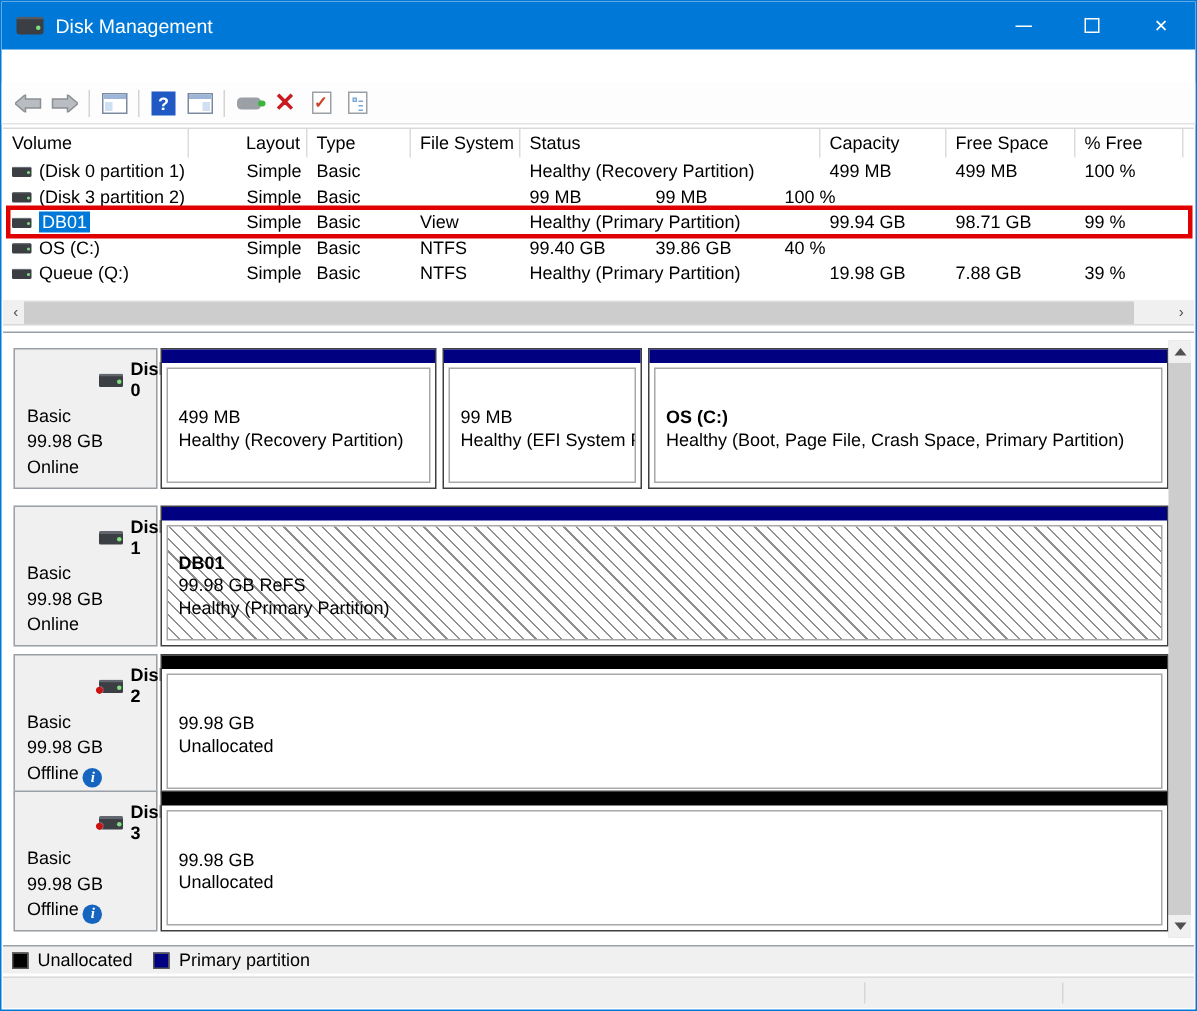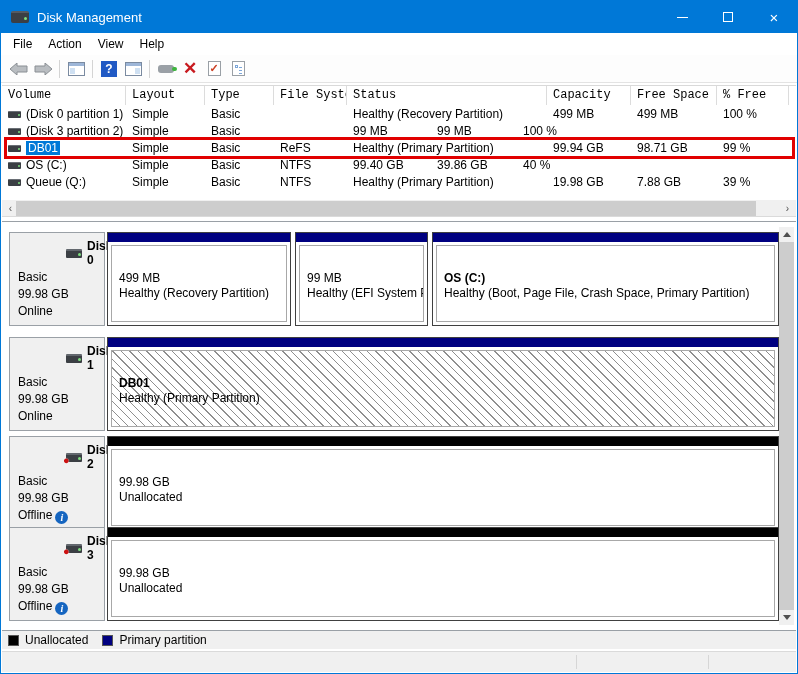--- a/index.html
+++ b/index.html
@@ -44,26 +44,26 @@
   .redx-ic { color:#c81a1f; font-size:17px; font-weight:bold; line-height:1; }
   .doc-ic { width:13px; height:15px; border:1px solid #9aa0a6; background:#fff; position:relative; font-size:11px;
             display:flex; align-items:center; justify-content:center; }
   .check-red { color:#cc4125; font-weight:bold; }
   .list-ic-lines { position:absolute; left:2px; top:3px; right:2px; }
   .list-ic-lines i { display:block; height:1px; background:#7da7d9; margin:2px 0 0 4px; }
   .list-ic-box { position:absolute; left:2px; top:3px; width:3px; height:3px; border:1px solid #7da7d9; }
 
   
   .vol-header { position:absolute; top:84px; left:1px; right:1px; height:32px; background:#ffffff;
-                border-top:1px solid #d9d9d9; border-bottom:1px solid #84cc16; display:flex;font-family:Liberation Mono, monospace; }
+                border-top:1px solid #d9d9d9; border-bottom:1px solid #84cc16; display:flex; }
   .vh-cell { border-right:1px solid #dcdcdc; padding:2px 4px 0 6px; overflow:hidden; white-space:nowrap; }
   .vol-rows { position:absolute; top:104px; left:1px; right:1px; height:88px; background:#fff; }
   .vol-row { display:flex; height:17px; align-items:center; }
   .vr-cell { padding:0 4px 0 6px; overflow:hidden; white-space:nowrap; }
-  .c-volume{width:124px;} .c-layout{width:79px;} .c-type{width:69px;} .c-fs{width:73px;}
+  .c-volume{width:124px;} .c-layout{width:79px;text-align:right;} .c-type{width:69px;} .c-fs{width:73px;}
   .c-status{width:200px;} .c-cap{width:84px;} .c-free{width:86px;} .c-pct{width:72px;}
   .vol-icon { display:inline-block; width:13px; height:7px; background:#3b3f44; border-top:1px solid #6a6f75;
               border-radius:1px; margin-right:5px; position:relative; vertical-align:middle; }
   .vol-icon::after { content:""; position:absolute; right:1px; top:2px; width:2px; height:2px;
                      background:#7ee07e; border-radius:50%; }
   .sel-name { background:#0078d7; color:#fff; padding:1px 2px; }
   .annotation-box { position:absolute; top:136px; left:3px; width:791px; height:22px;
                     border:3px solid #e10000; pointer-events:none; z-index:30; }
 
   
@@ -134,26 +134,20 @@
         </div>
       <div class="win-btn">
           <span class="max-glyph"></span>
         </div>
       <div class="win-btn">
           <span>×</span>
         </div>
     </div>
   </div>
 
-  <div class="menubar">
-    <span class="menu-item">File</span>
-    <span class="menu-item">Action</span>
-    <span class="menu-item">View</span>
-    <span class="menu-item">Help</span>
-  </div>
 
   <div class="toolbar">
     <div class="tb-btn">
       <svg width="18" height="12" viewBox="0 0 18 12">
           <path d="M7 0 L7 3 L17 3 L17 9 L7 9 L7 12 L0 6 Z" fill="#b9bdc1" stroke="#8a8f94" stroke-width="1"></path>
         </svg>
     </div>
     <div class="tb-btn">
       <svg width="18" height="12" viewBox="0 0 18 12">
           <path d="M11 0 L11 3 L1 3 L1 9 L11 9 L11 12 L18 6 Z" fill="#b9bdc1" stroke="#8a8f94" stroke-width="1"></path>
@@ -222,21 +216,21 @@
       <div class="vr-cell c-type">Basic</div>
       <div class="vr-cell c-fs"></div>
       <div class="vr-cell c-cap">99 MB</div>
       <div class="vr-cell c-free">99 MB</div>
       <div class="vr-cell c-pct">100 %</div>
     </div>
     <div class="vol-row">
       <div class="vr-cell c-volume"><span class="vol-icon"></span><span class="sel-name">DB01</span></div>
       <div class="vr-cell c-layout">Simple</div>
       <div class="vr-cell c-type">Basic</div>
-      <div class="vr-cell c-fs">ReFS</div>
+      <div class="vr-cell c-fs">View</div>
       <div class="vr-cell c-status">Healthy (Primary Partition)</div>
       <div class="vr-cell c-cap">99.94 GB</div>
       <div class="vr-cell c-free">98.71 GB</div>
       <div class="vr-cell c-pct">99 %</div>
     </div>
     <div class="vol-row">
       <div class="vr-cell c-volume"><span class="vol-icon"></span><span>OS (C:)</span></div>
       <div class="vr-cell c-layout">Simple</div>
       <div class="vr-cell c-type">Basic</div>
       <div class="vr-cell c-fs">NTFS</div>
@@ -309,20 +303,21 @@
           </div>
         <div class="dline">Basic</div>
         <div class="dline">99.98 GB</div>
         <div class="dline">Online</div>
       </div>
       <div class="part-area">
         <div class="part p-flex">
           <div class="part-bar bar-primary"></div>
           <div class="part-body hatched">
             <div class="plabel">DB01</div>
+            <div>99.98 GB ReFS</div>
             <div>Healthy (Primary Partition)</div>
           </div>
         </div>
       </div>
     </div>
 
     <div class="disk-row" style="top:214px;">
       <div class="disk-info">
         <div class="dname">
             <span class="disk-ic err"></span>

